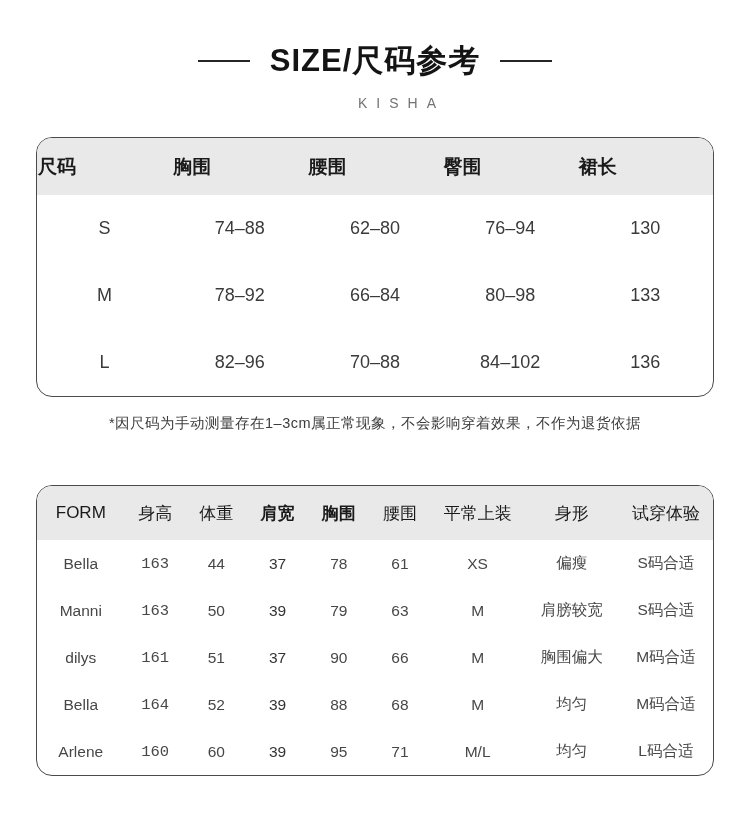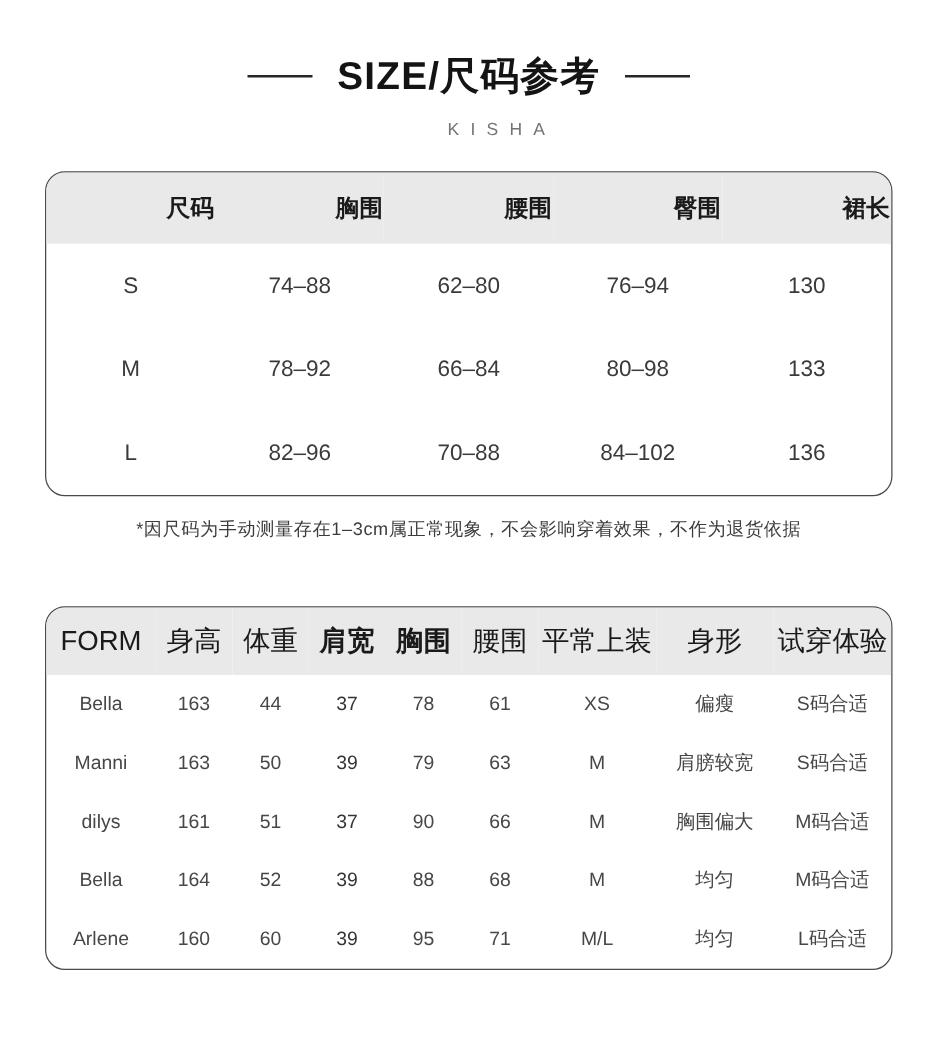--- a/index.html
+++ b/index.html
@@ -79,40 +79,40 @@
   #size-table thead th {
     height: 55px;
     font-size: 19px;
   }
   #size-table tbody td {
     height: 65px;
     font-size: 18px;
     color: #3a3a3a;
     text-align: center;
   }
-  #size-table th { text-align: right; width: 20%; }
+  #size-table th { text-align: left; width: 20%; }
 
   
   #fit-table thead th {
     height: 52px;
-    font-size: 22px;
+    font-size: 17px;
     font-weight: 400;
     text-align: center;
   }
   #fit-table thead th:nth-child(5) { font-weight: 700; }
   #fit-table tbody td {
     height: 45px;
     font-size: 15.5px;
     color: #474747;
     text-align: center;
   }
   #fit-table tbody td:nth-child(4) { font-weight: 400; color: #333333; }
 
   #fit-table th:nth-child(1), #fit-table td:nth-child(1) { width: 13%; }
-  #fit-table th:nth-child(2), #fit-table td:nth-child(2) { width: 9%; }
+  #fit-table th:nth-child(2), #fit-table td:nth-child(2) { width: 9%; font-family: Liberation Mono, monospace; }
   #fit-table th:nth-child(3), #fit-table td:nth-child(3) { width: 9%; }
   #fit-table th:nth-child(4), #fit-table td:nth-child(4) { width: 9%; font-weight: bold; }
   #fit-table th:nth-child(5), #fit-table td:nth-child(5) { width: 9%; }
   #fit-table th:nth-child(6), #fit-table td:nth-child(6) { width: 9%; }
   #fit-table th:nth-child(7), #fit-table td:nth-child(7) { width: 14%; }
   #fit-table th:nth-child(8), #fit-table td:nth-child(8) { width: 14%; }
   #fit-table th:nth-child(9), #fit-table td:nth-child(9) { width: 14%; }
 
   
   .note {

